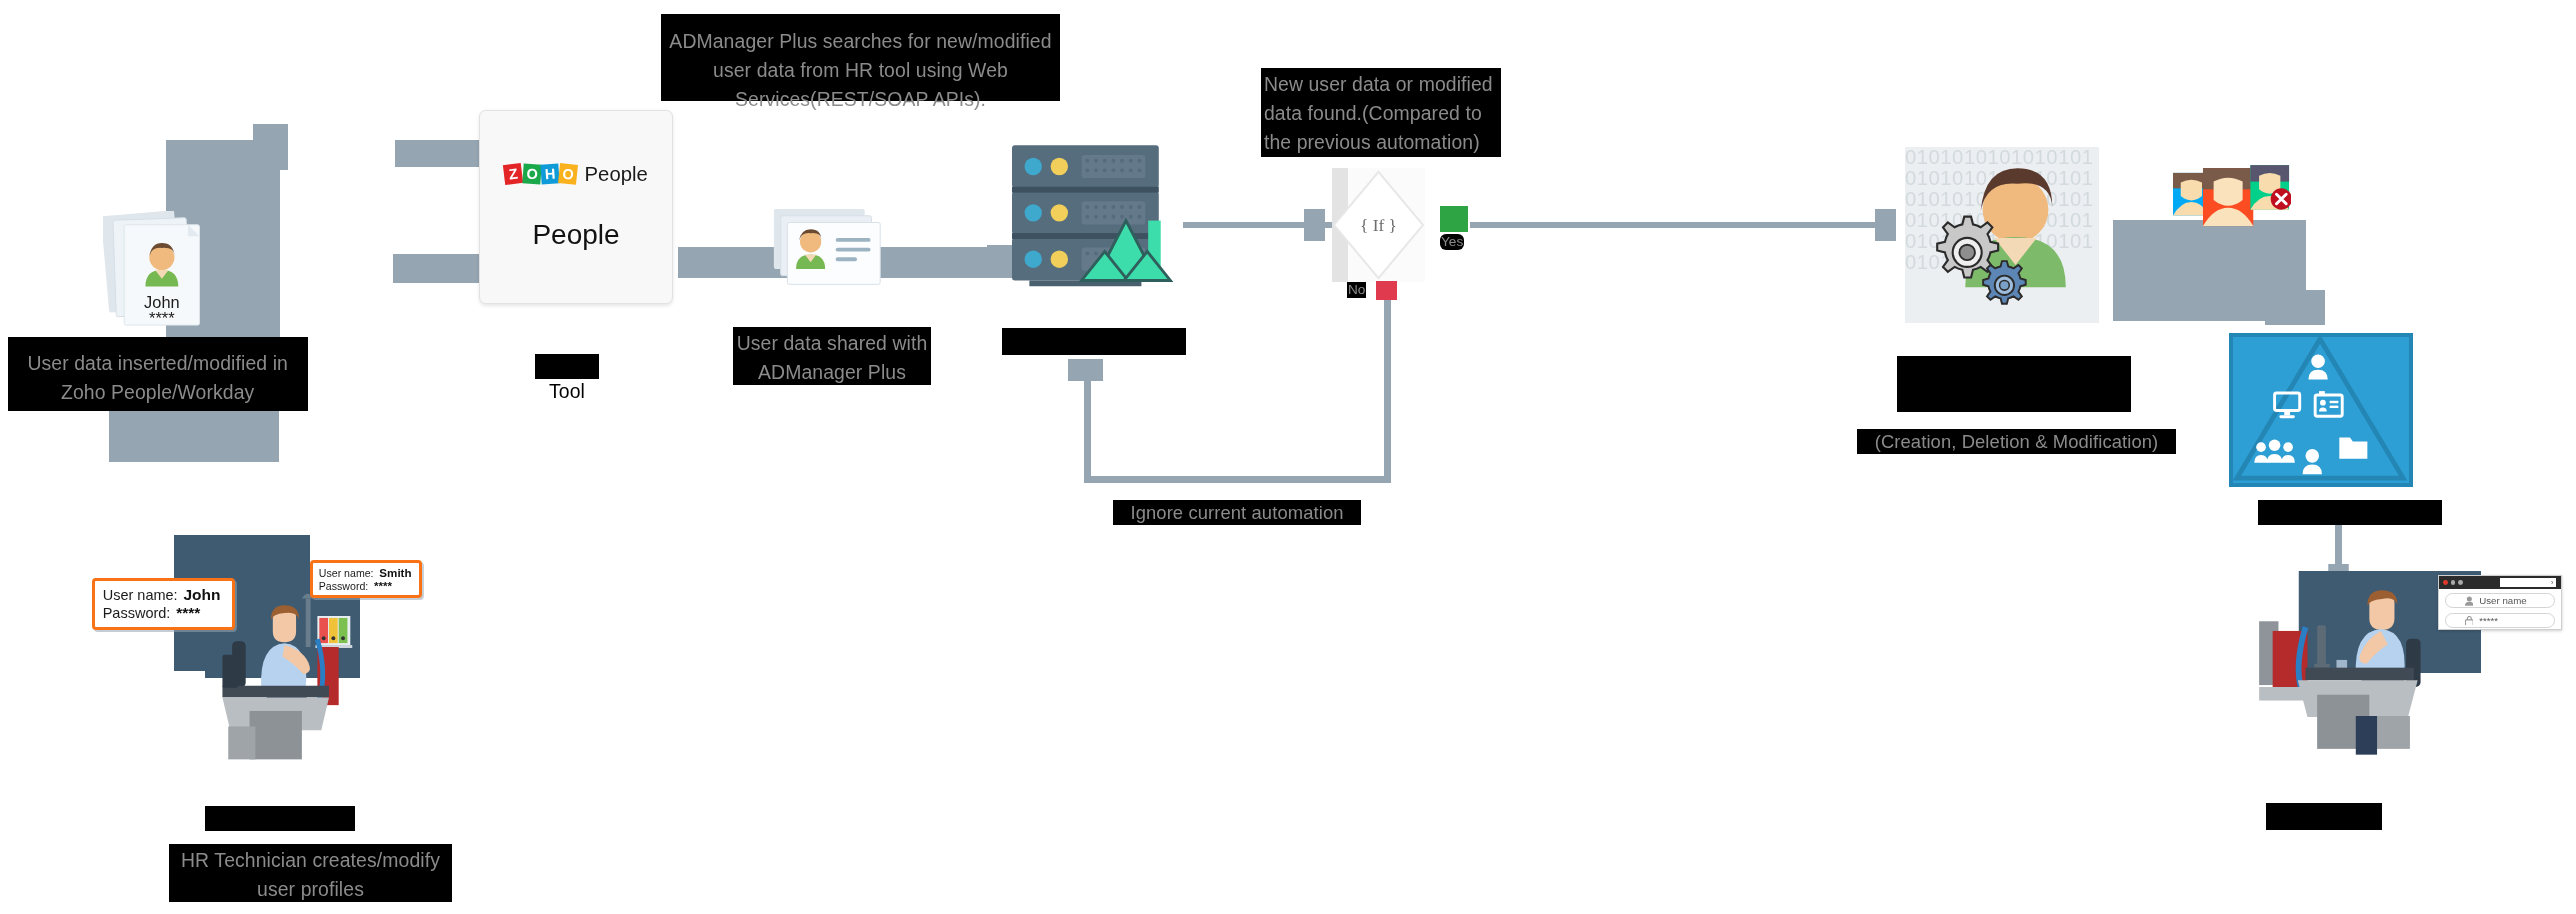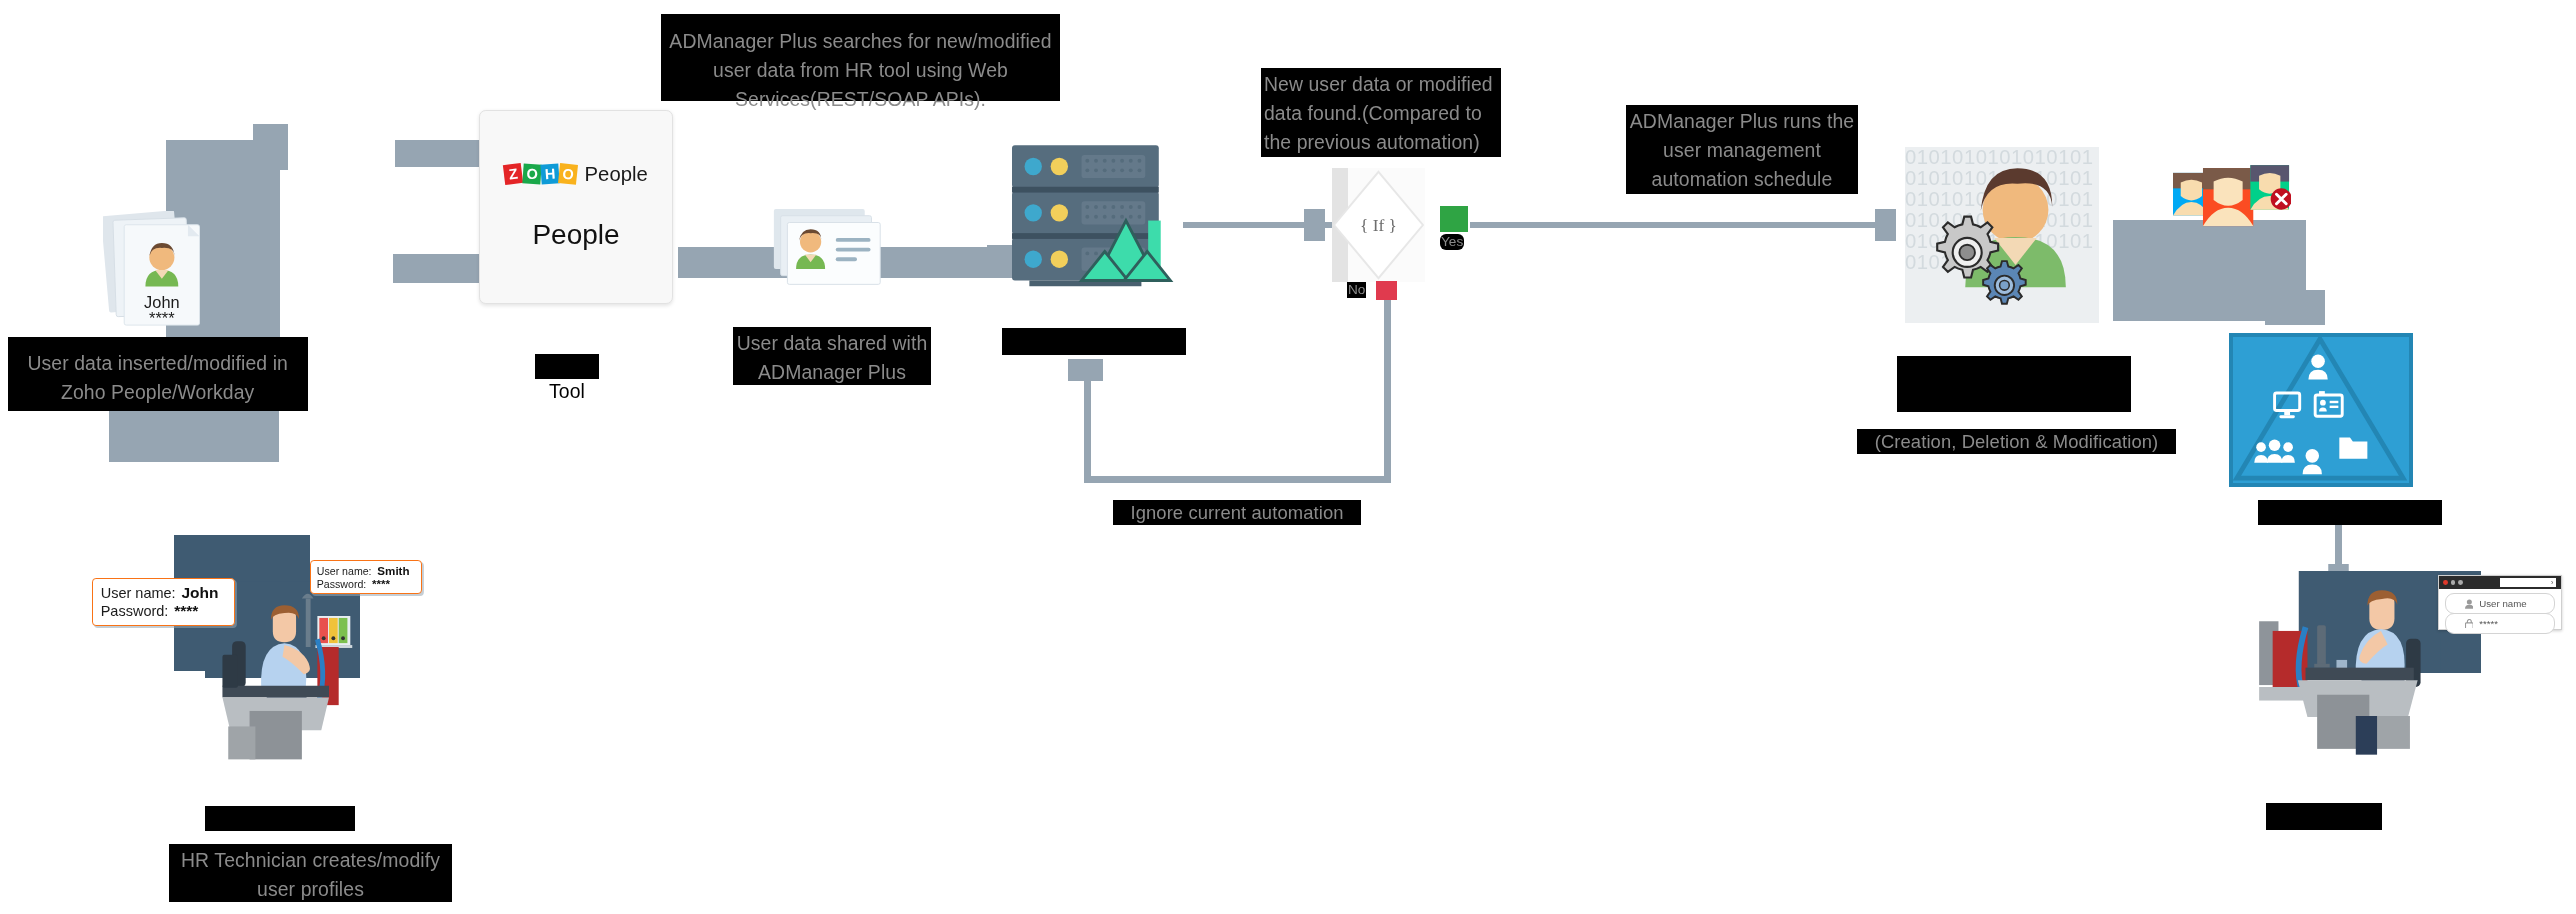--- a/index.html
+++ b/index.html
@@ -102,21 +102,21 @@
   .ad-tile{
     position:absolute;
     background:#2e9fd4;
     border:4.8px solid #2386b4;
   }
 
   
   .cred{
     position:absolute;
     background:#ffffff;
-    border:1px solid #f97316;
+    border:3px solid #f97316;
     border-radius:3.9px;
     box-shadow:1.9px 1.9px 0 rgba(150,165,178,.55);
     padding:4.8px 7.7px;
   }
   .cred-line{ display:flex; align-items:baseline; white-space:nowrap; }
   .cred-lbl{ color:#1b1b1b; }
   .cred-val{ font-weight:bold; color:#111; margin-left:5.8px; }
 
   
   .scene{ position:absolute; background:#3f5b72; overflow:hidden; }
@@ -131,21 +131,21 @@
     position:absolute; left:0; right:0; top:0;
     background:#2b2b2b; display:flex; align-items:center; padding:0 3.9px; gap:2.9px;
   }
   .br-dot{ width:4.8px;height:4.8px;border-radius:50%; }
   .br-url{
     position:absolute; right:4.8px; top:1.9px; height:8.7px; width:56px;
     background:#fff; display:flex; align-items:center; justify-content:flex-end;
     padding-right:2.9px; font-size:6.8px; color:#444;
   }
   .br-field{
-    position:absolute; left:5.8px; right:5.8px; height:21px;
+    position:absolute; left:5.8px; right:5.8px; height:15px;
     background:#fff; border:1px solid #d4d4d4; border-radius:9px;
     display:flex; align-items:center; gap:5.8px; padding-left:19px;
     font-size:9.7px; color:#555;
   }
 </style>
 </head>
 <body>
 
 <div class="canvas">
 
@@ -183,23 +183,20 @@
 user data from HR tool using Web
 Services(REST/SOAP APIs).</div>
 
   <div class="caption" style="left:733px; top:327px; width:198px; height:58px; padding-top:1.9px;">User data shared with
 ADManager Plus</div>
 
   <div class="caption" style="left:1261px; top:68px; width:240px; height:89px; padding-top:1.9px; text-align:left; padding-left:2.9px;">New user data or modified
 data found.(Compared to
 the previous automation)</div>
 
-  <div class="caption" style="left:1626px; top:105px; width:232px; height:89px; padding-top:1.9px;">ADManager Plus runs the
-user management
-automation schedule</div>
 
   <div class="caption" style="left:1857px; top:429px; width:319px; height:25px; font-size:18.4px; line-height:25px;">(Creation, Deletion &amp; Modification)</div>
 
   <div class="caption" style="left:1113px; top:500px; width:248px; height:25px; font-size:18.4px; line-height:25px;">Ignore current automation</div>
 
   <div class="caption" style="left:136px; top:844px; width:283px; height:58px; padding-top:1.9px;margin-left:33px;">HR Technician creates/modify
 user profiles</div>
 
   <div class="caption hidden-text" style="left:535px; top:354px; width:64px; height:25px; line-height:25px;">HR Tool</div>
 

